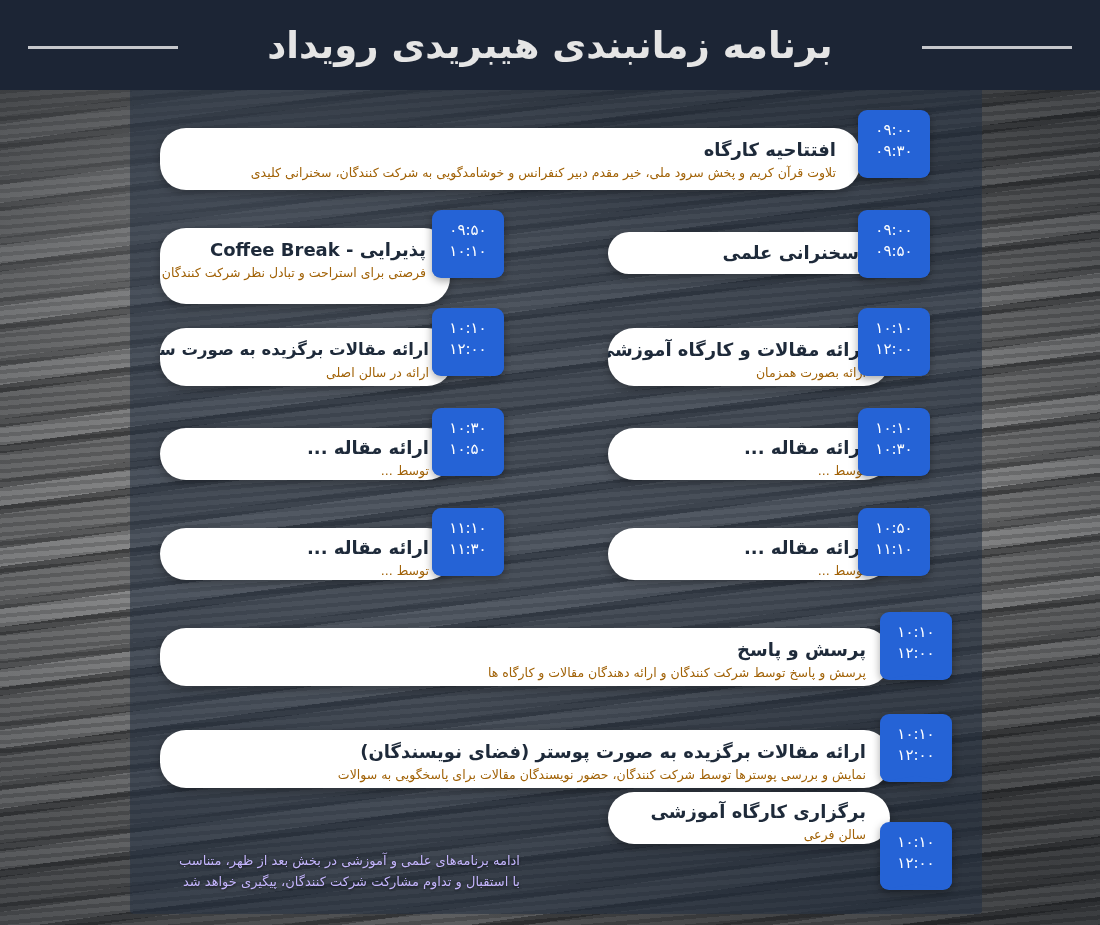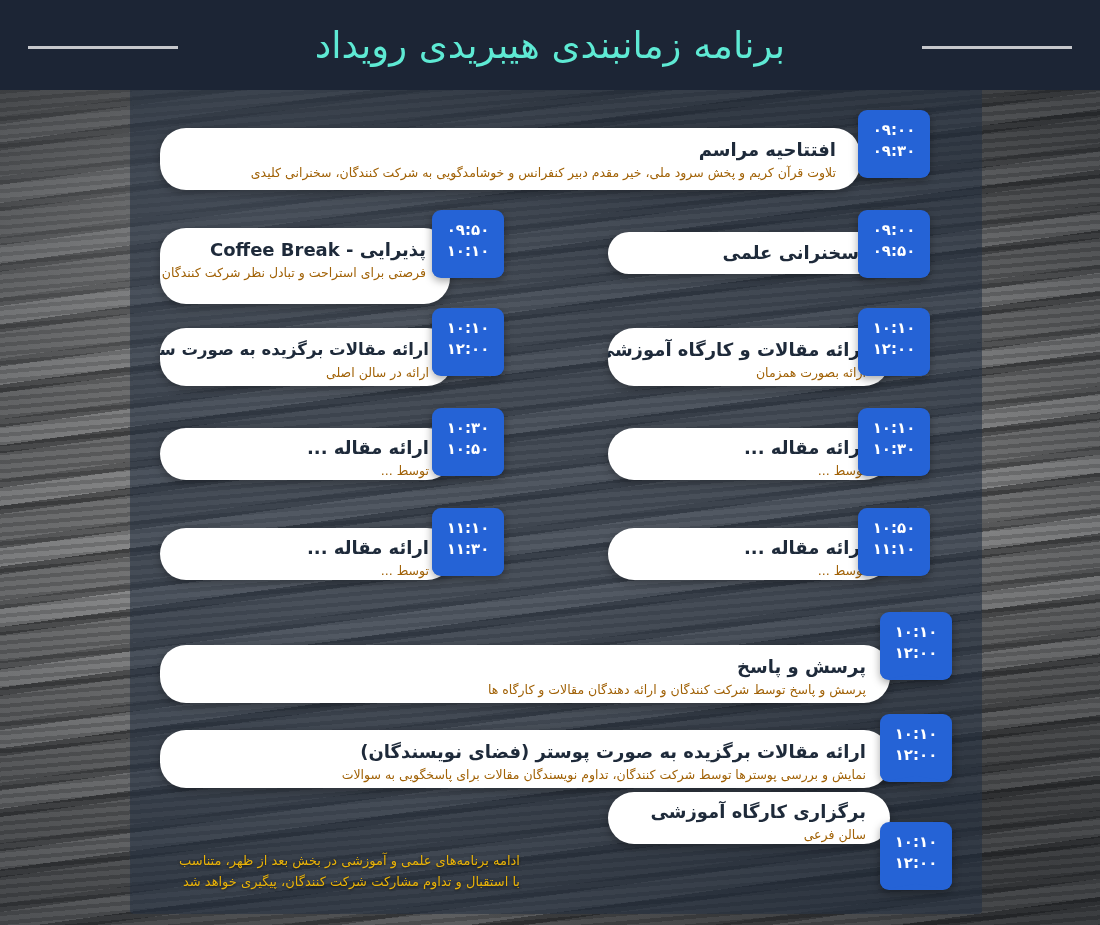--- a/index.html
+++ b/index.html
@@ -51,23 +51,23 @@
   }
 
   
   .header {
     position: absolute; left: 0; top: 0; width: 1100px; height: 90px;
     background: #1c2535;
     display: flex; align-items: center; justify-content: center;
     z-index: 5;
   }
   .header-title {
-    color: #5eead4;
+    color: #e5e5e5;
     font-size: 37px;
-    font-weight: normal;
+    font-weight: bold;
     letter-spacing: 0px;
     text-align: right;
     white-space: nowrap;
     direction: rtl;
   }
   .header-rule {
     position: absolute;
     top: 46px;
     height: 3px;
     background: rgba(255,255,255,.75);
@@ -115,21 +115,21 @@
   .card.narrow .card-title { font-size: 16.5px; }
 
   
   .time-tag {
     position: absolute;
     width: 72px;
     background: #2563d6;
     border-radius: 9px;
     color: #ffffff;
     text-align: center;
-    font-weight: bold;
+    font-weight: normal;
     font-size: 15px;
     line-height: 21px;
     padding: 10px 0 16px 0;
     box-shadow: 0 3px 9px rgba(0,0,0,.35);
     z-index: 4;
   }
   .time-tag::after {
     content: "";
     position: absolute;
     left: 0; bottom: 0;
@@ -137,21 +137,21 @@
     background: #2563d6;
     clip-path: polygon(0 0, 100% 0, 100% 100%, 50% 55%, 0 100%);
     border-bottom-left-radius: 9px;
     border-bottom-right-radius: 9px;
   }
   .time-tag .t1, .time-tag .t2 { position: relative; z-index: 2; display:block; }
 
   
   .note {
     position: absolute;
-    color: #eab308;
+    color: #c4b5fd;
     font-size: 13px;
     line-height: 21px;
     text-align: right;
     direction: rtl;
     text-shadow: 0 1px 3px rgba(0,0,0,.65);
   }
 </style>
 </head>
 <body>
 
@@ -164,21 +164,21 @@
 
   <div class="header">
     <div class="header-rule rule-right"></div>
     <div class="header-rule rule-left"></div>
     <div class="header-title">برنامه زمانبندی هیبریدی رویداد</div>
   </div>
 
   <div class="rows">
 
     <div class="card" style="left:160px; top:128px; width:700px; height:62px;">
-      <div class="card-title">افتتاحیه مراسم</div>
+      <div class="card-title">افتتاحیه کارگاه</div>
       <div class="card-sub">تلاوت قرآن کریم و پخش سرود ملی، خیر مقدم دبیر کنفرانس و خوشامدگویی به شرکت کنندگان، سخنرانی کلیدی</div>
     </div>
     <div class="time-tag" style="left:858px; top:110px;">
       <span class="t1">۰۹:۰۰</span>
       <span class="t2">۰۹:۳۰</span>
     </div>
 
     <div class="card" style="left:608px; top:232px; width:275px; height:42px; padding-top:9px;">
       <div class="card-title">سخنرانی علمی</div>
     </div>
@@ -243,32 +243,32 @@
 
     <div class="card" style="left:160px; top:528px; width:293px; height:52px; padding-top:8px;">
       <div class="card-title">ارائه مقاله ...</div>
       <div class="card-sub">توسط ...</div>
     </div>
     <div class="time-tag" style="left:432px; top:508px;">
       <span class="t1">۱۱:۱۰</span>
       <span class="t2">۱۱:۳۰</span>
     </div>
 
-    <div class="card" style="left:160px; top:628px; width:730px; height:58px;margin-top:17px;">
+    <div class="card" style="left:160px; top:628px; width:730px; height:58px;">
       <div class="card-title">پرسش و پاسخ</div>
       <div class="card-sub">پرسش و پاسخ توسط شرکت کنندگان و ارائه دهندگان مقالات و کارگاه ها</div>
     </div>
     <div class="time-tag" style="left:880px; top:612px;">
       <span class="t1">۱۰:۱۰</span>
       <span class="t2">۱۲:۰۰</span>
     </div>
 
     <div class="card" style="left:160px; top:730px; width:730px; height:58px;">
       <div class="card-title">ارائه مقالات برگزیده به صورت پوستر (فضای نویسندگان)</div>
-      <div class="card-sub">نمایش و بررسی پوسترها توسط شرکت کنندگان، تداوم نویسندگان مقالات برای پاسخگویی به سوالات</div>
+      <div class="card-sub">نمایش و بررسی پوسترها توسط شرکت کنندگان، حضور نویسندگان مقالات برای پاسخگویی به سوالات</div>
     </div>
     <div class="time-tag" style="left:880px; top:714px;">
       <span class="t1">۱۰:۱۰</span>
       <span class="t2">۱۲:۰۰</span>
     </div>
 
     <div class="card" style="left:608px; top:792px; width:282px; height:52px; padding-top:8px;">
       <div class="card-title">برگزاری کارگاه آموزشی</div>
       <div class="card-sub">سالن فرعی</div>
     </div>

